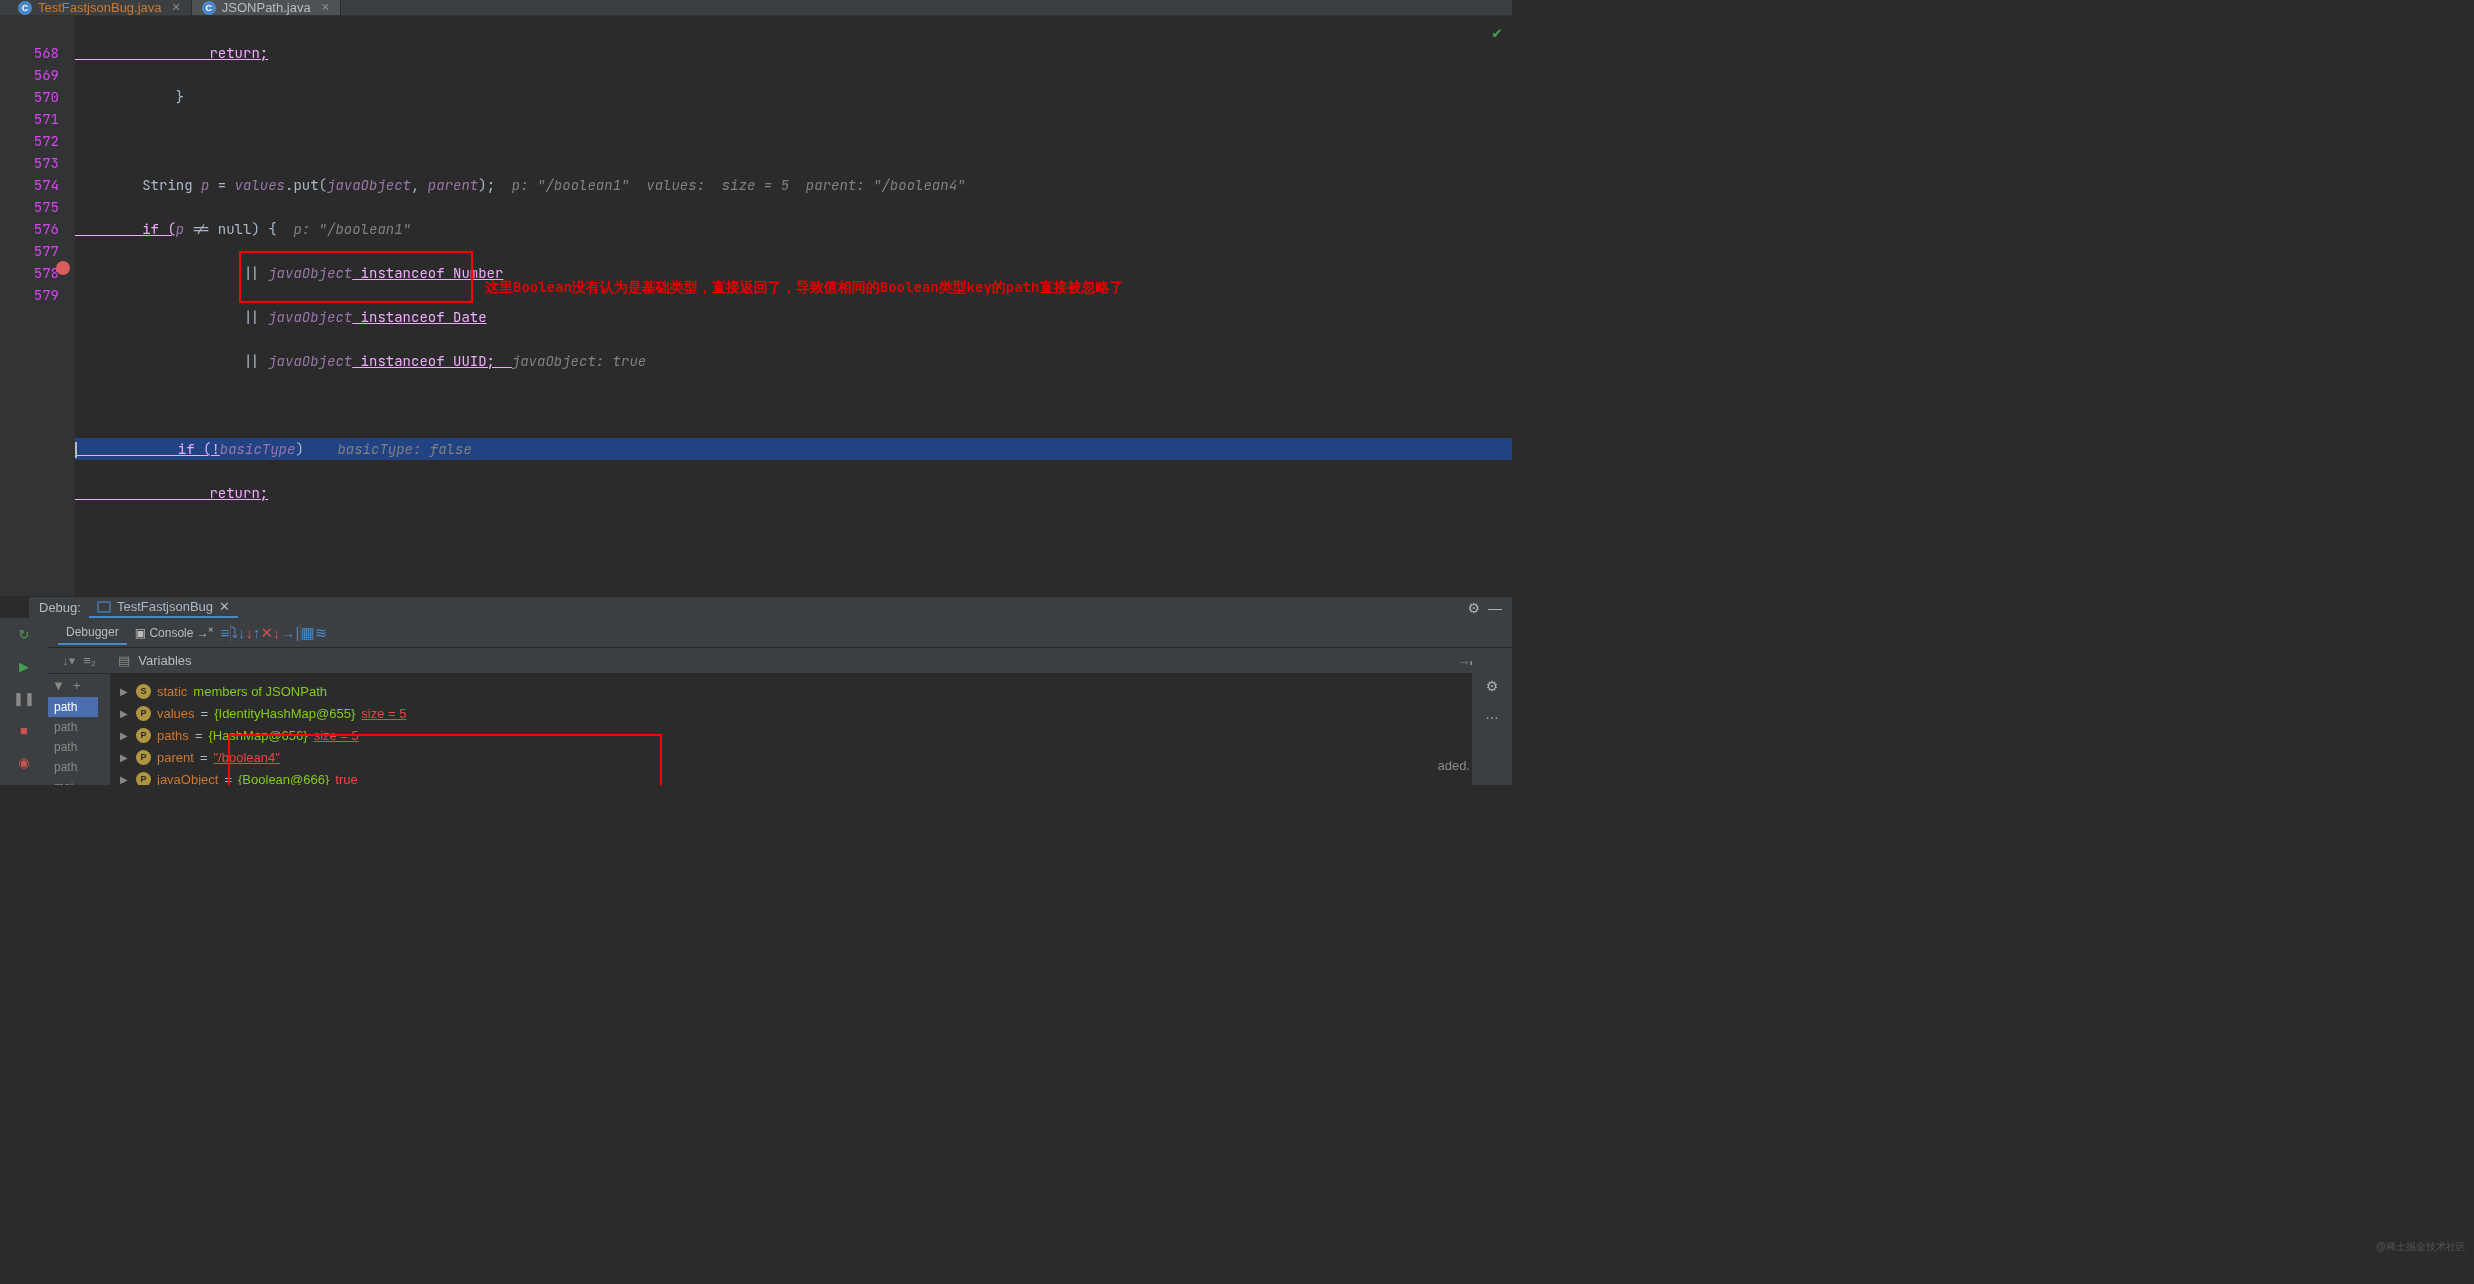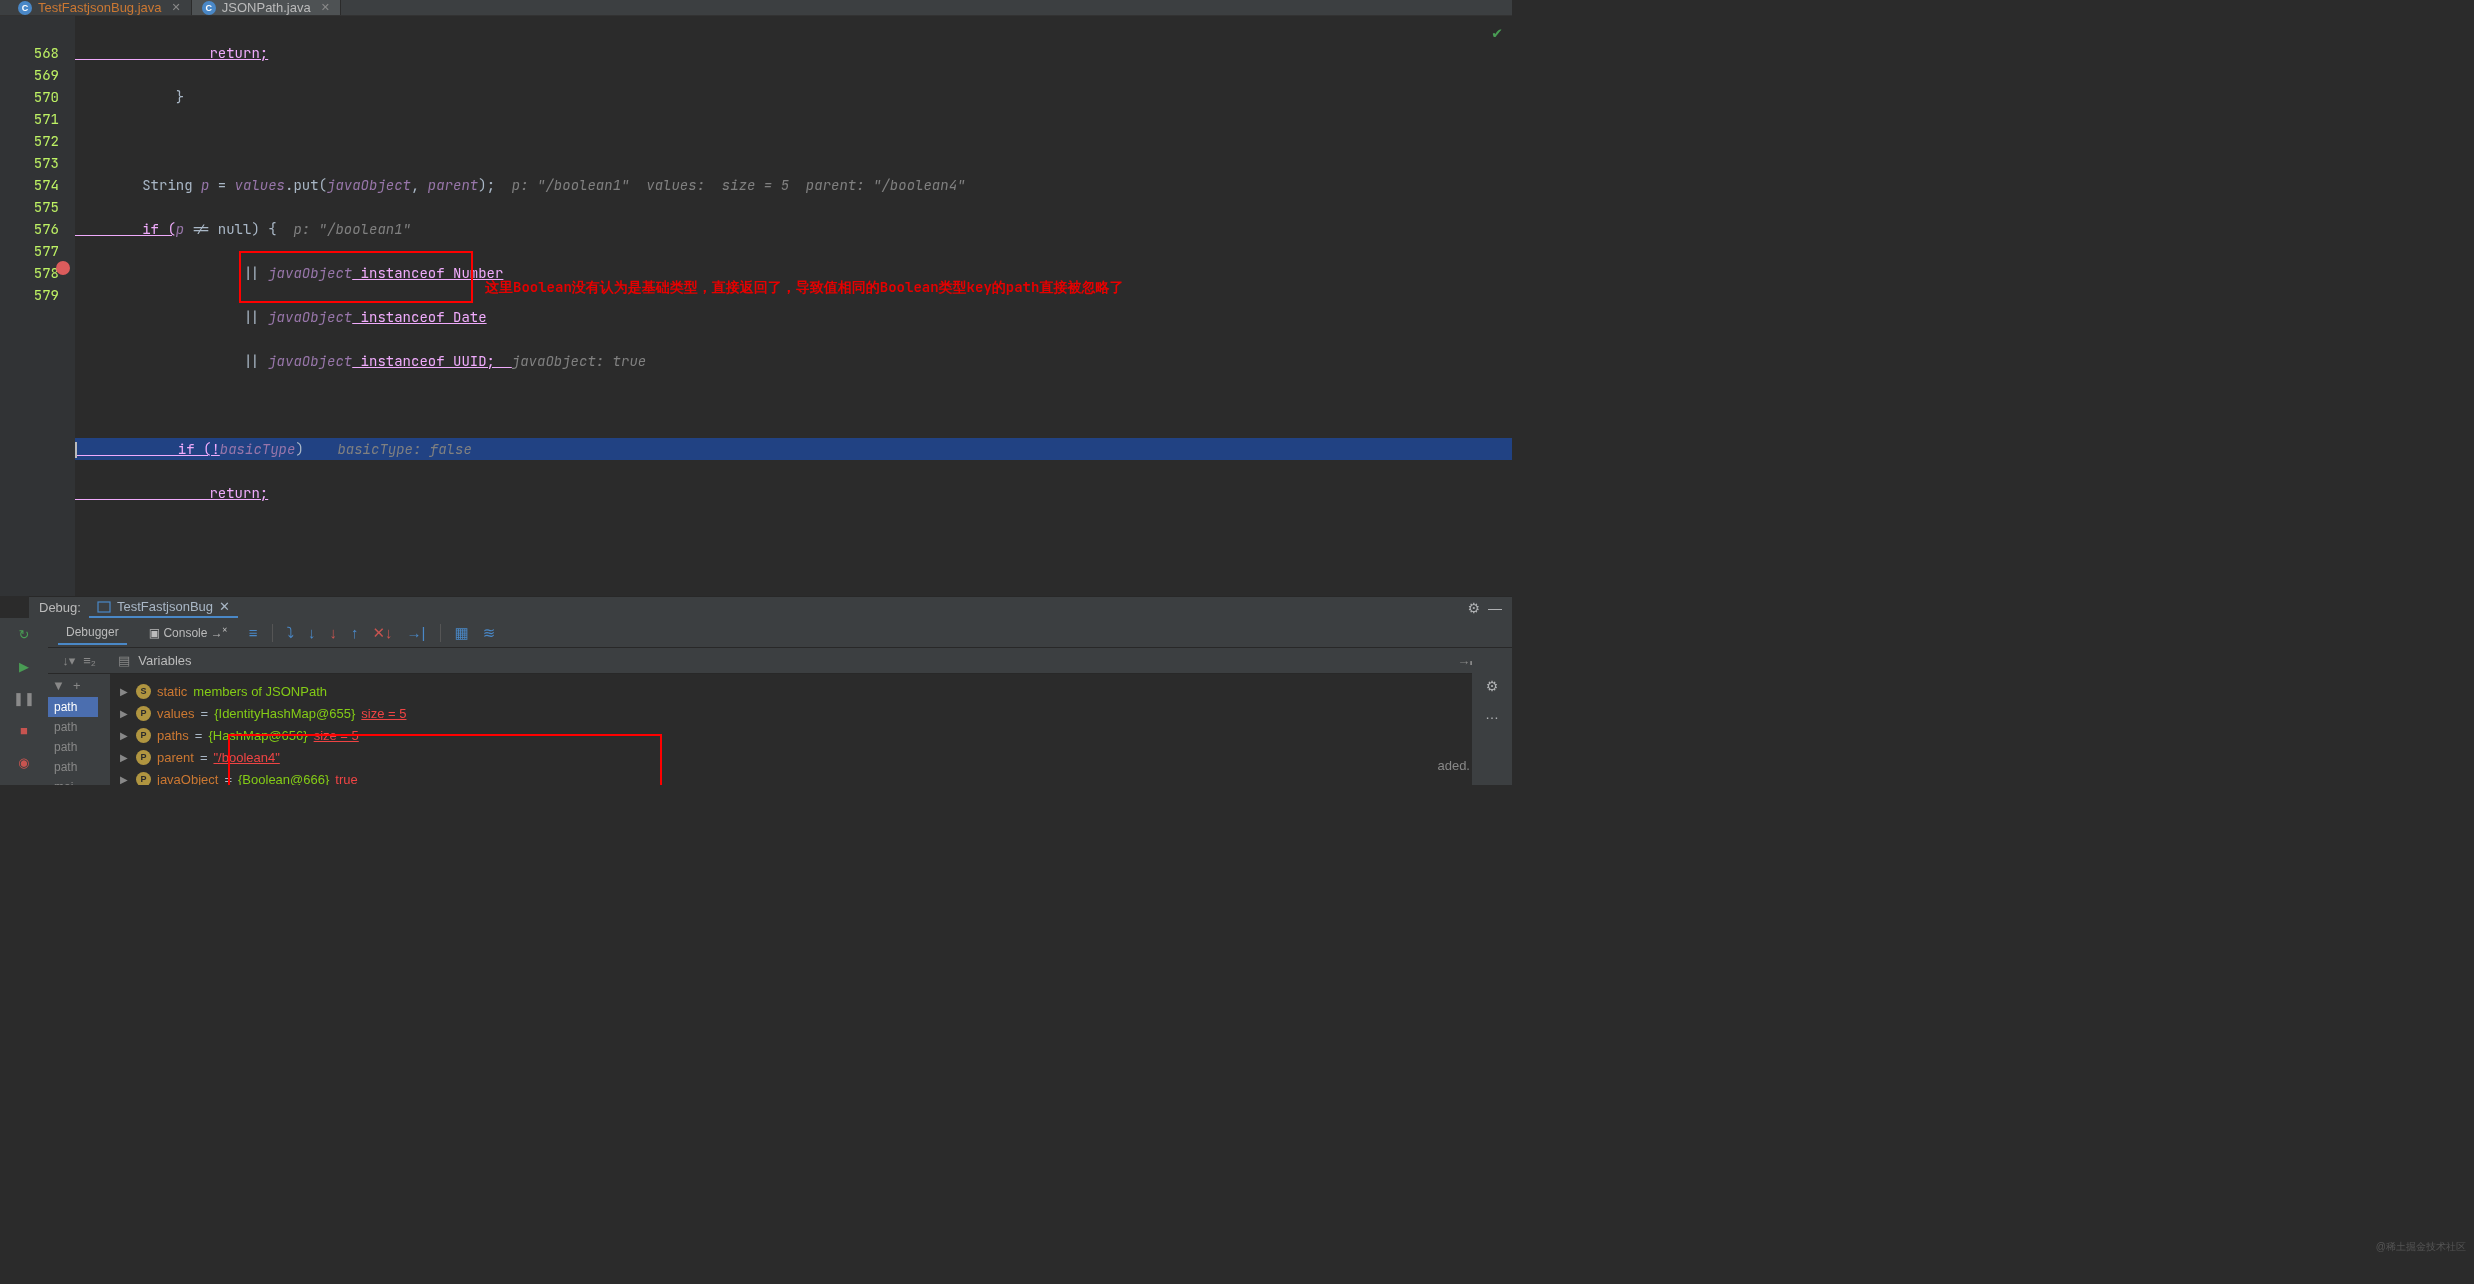--- a/index.html
+++ b/index.html
@@ -9,21 +9,21 @@
 
 .tabs { display:flex; background:#3c3f41; border-bottom:1px solid #323232; height:28px; align-items:stretch; padding-left:8px; }
 .tab { display:flex; align-items:center; padding:0 10px; gap:6px; color:#bbbbbb; cursor:pointer; border-right:1px solid #2b2b2b; }
 .tab.inactive { background:#3c3f41; color:#cc7832; }
 .tab.active { background:#4e5254; color:#bbbbbb; }
 .tab .ico { width:14px; height:14px; border-radius:50%; background:#4a88c7; display:flex; align-items:center; justify-content:center; font-size:9px; color:#fff; font-weight:bold; }
 .tab .x { color:#8a8a8a; font-size:11px; margin-left:4px; }
 
 
 .editor { display:flex; flex:0 0 auto; background:#2b2b2b; font-family:"JetBrains Mono","Consolas",monospace; font-size:14px; position:relative; }
-.gutter { width:75px; background:#313335; color:#bef264; text-align:right; padding:4px 16px 4px 4px; line-height:22px; position:relative; white-space:pre; }
+.gutter { width:75px; background:#313335; color:#d946ef; text-align:right; padding:4px 16px 4px 4px; line-height:22px; position:relative; white-space:pre; }
 .gutter .bp { position:absolute; left:56px; width:14px; height:14px; border-radius:50%; background:#db5c5c; top:245px; }
 .code { flex:1; padding:4px 0; line-height:22px; white-space:pre; position:relative; }
 .ln { height:22px; }
 .hl { background:#214283; }
 .cursor { display:inline-block; width:2px; height:16px; background:#bbb; vertical-align:middle; }
 .kw { color:#f0abfc;text-decoration:underline; }
 .cmt { color:#808080; font-style:italic; }
 .var { color:#9876aa; font-style:italic; }
 .typ { color:#a9b7c6; }
 .pl { color:#a9b7c6; }
@@ -39,21 +39,21 @@
 .dbg-hdr .tabd { display:flex; align-items:center; gap:6px; padding:2px 8px; border-bottom:2px solid #4a88c7; }
 .dbg-hdr .sp { flex:1; }
 .icbtn { color:#afb1b3; cursor:pointer; font-size:14px; }
 
 .dbg-body { display:flex; flex:1; }
 .dbg-left { width:48px; background:#3c3f41; display:flex; flex-direction:column; align-items:center; padding-top:6px; gap:12px; }
 .dbg-left .b { width:20px; height:20px; display:flex; align-items:center; justify-content:center; cursor:pointer; }
 .grn { color:#499c54; } .gry { color:#8a8a8a; } .red { color:#c75450; }
 
 .dbg-main { flex:1; display:flex; flex-direction:column; }
-.dbg-tb { height:30px; background:#3c3f41; display:flex; align-items:center; gap:14px; padding:0 10px; border-bottom:1px solid #282828; }
+.dbg-tb { height:30px; background:#3c3f41; display:flex; align-items:center; padding:0 10px; border-bottom:1px solid #282828; }
 .dbg-tb .t { font-size:12px; color:#bbb; padding:4px 8px; cursor:pointer; }
 .dbg-tb .t.act { border-bottom:2px solid #4a88c7; }
 .dbg-tb .sepv { width:1px; height:18px; background:#555; }
 .stepico { color:#4a88c7; cursor:pointer; font-size:15px; }
 
 .dbg-content { flex:1; display:flex; position:relative; }
 .frames { width:50px; background:#3c3f41; }
 .frames .sel { background:#4b6eaf; color:#fff; padding:3px 6px; font-size:12px; }
 .frames .it { color:#888; padding:3px 6px; font-size:12px; }
 .varsbar { display:flex; align-items:center; height:26px; background:#3c3f41; padding:0 8px; gap:8px; border-bottom:1px solid #282828; }

